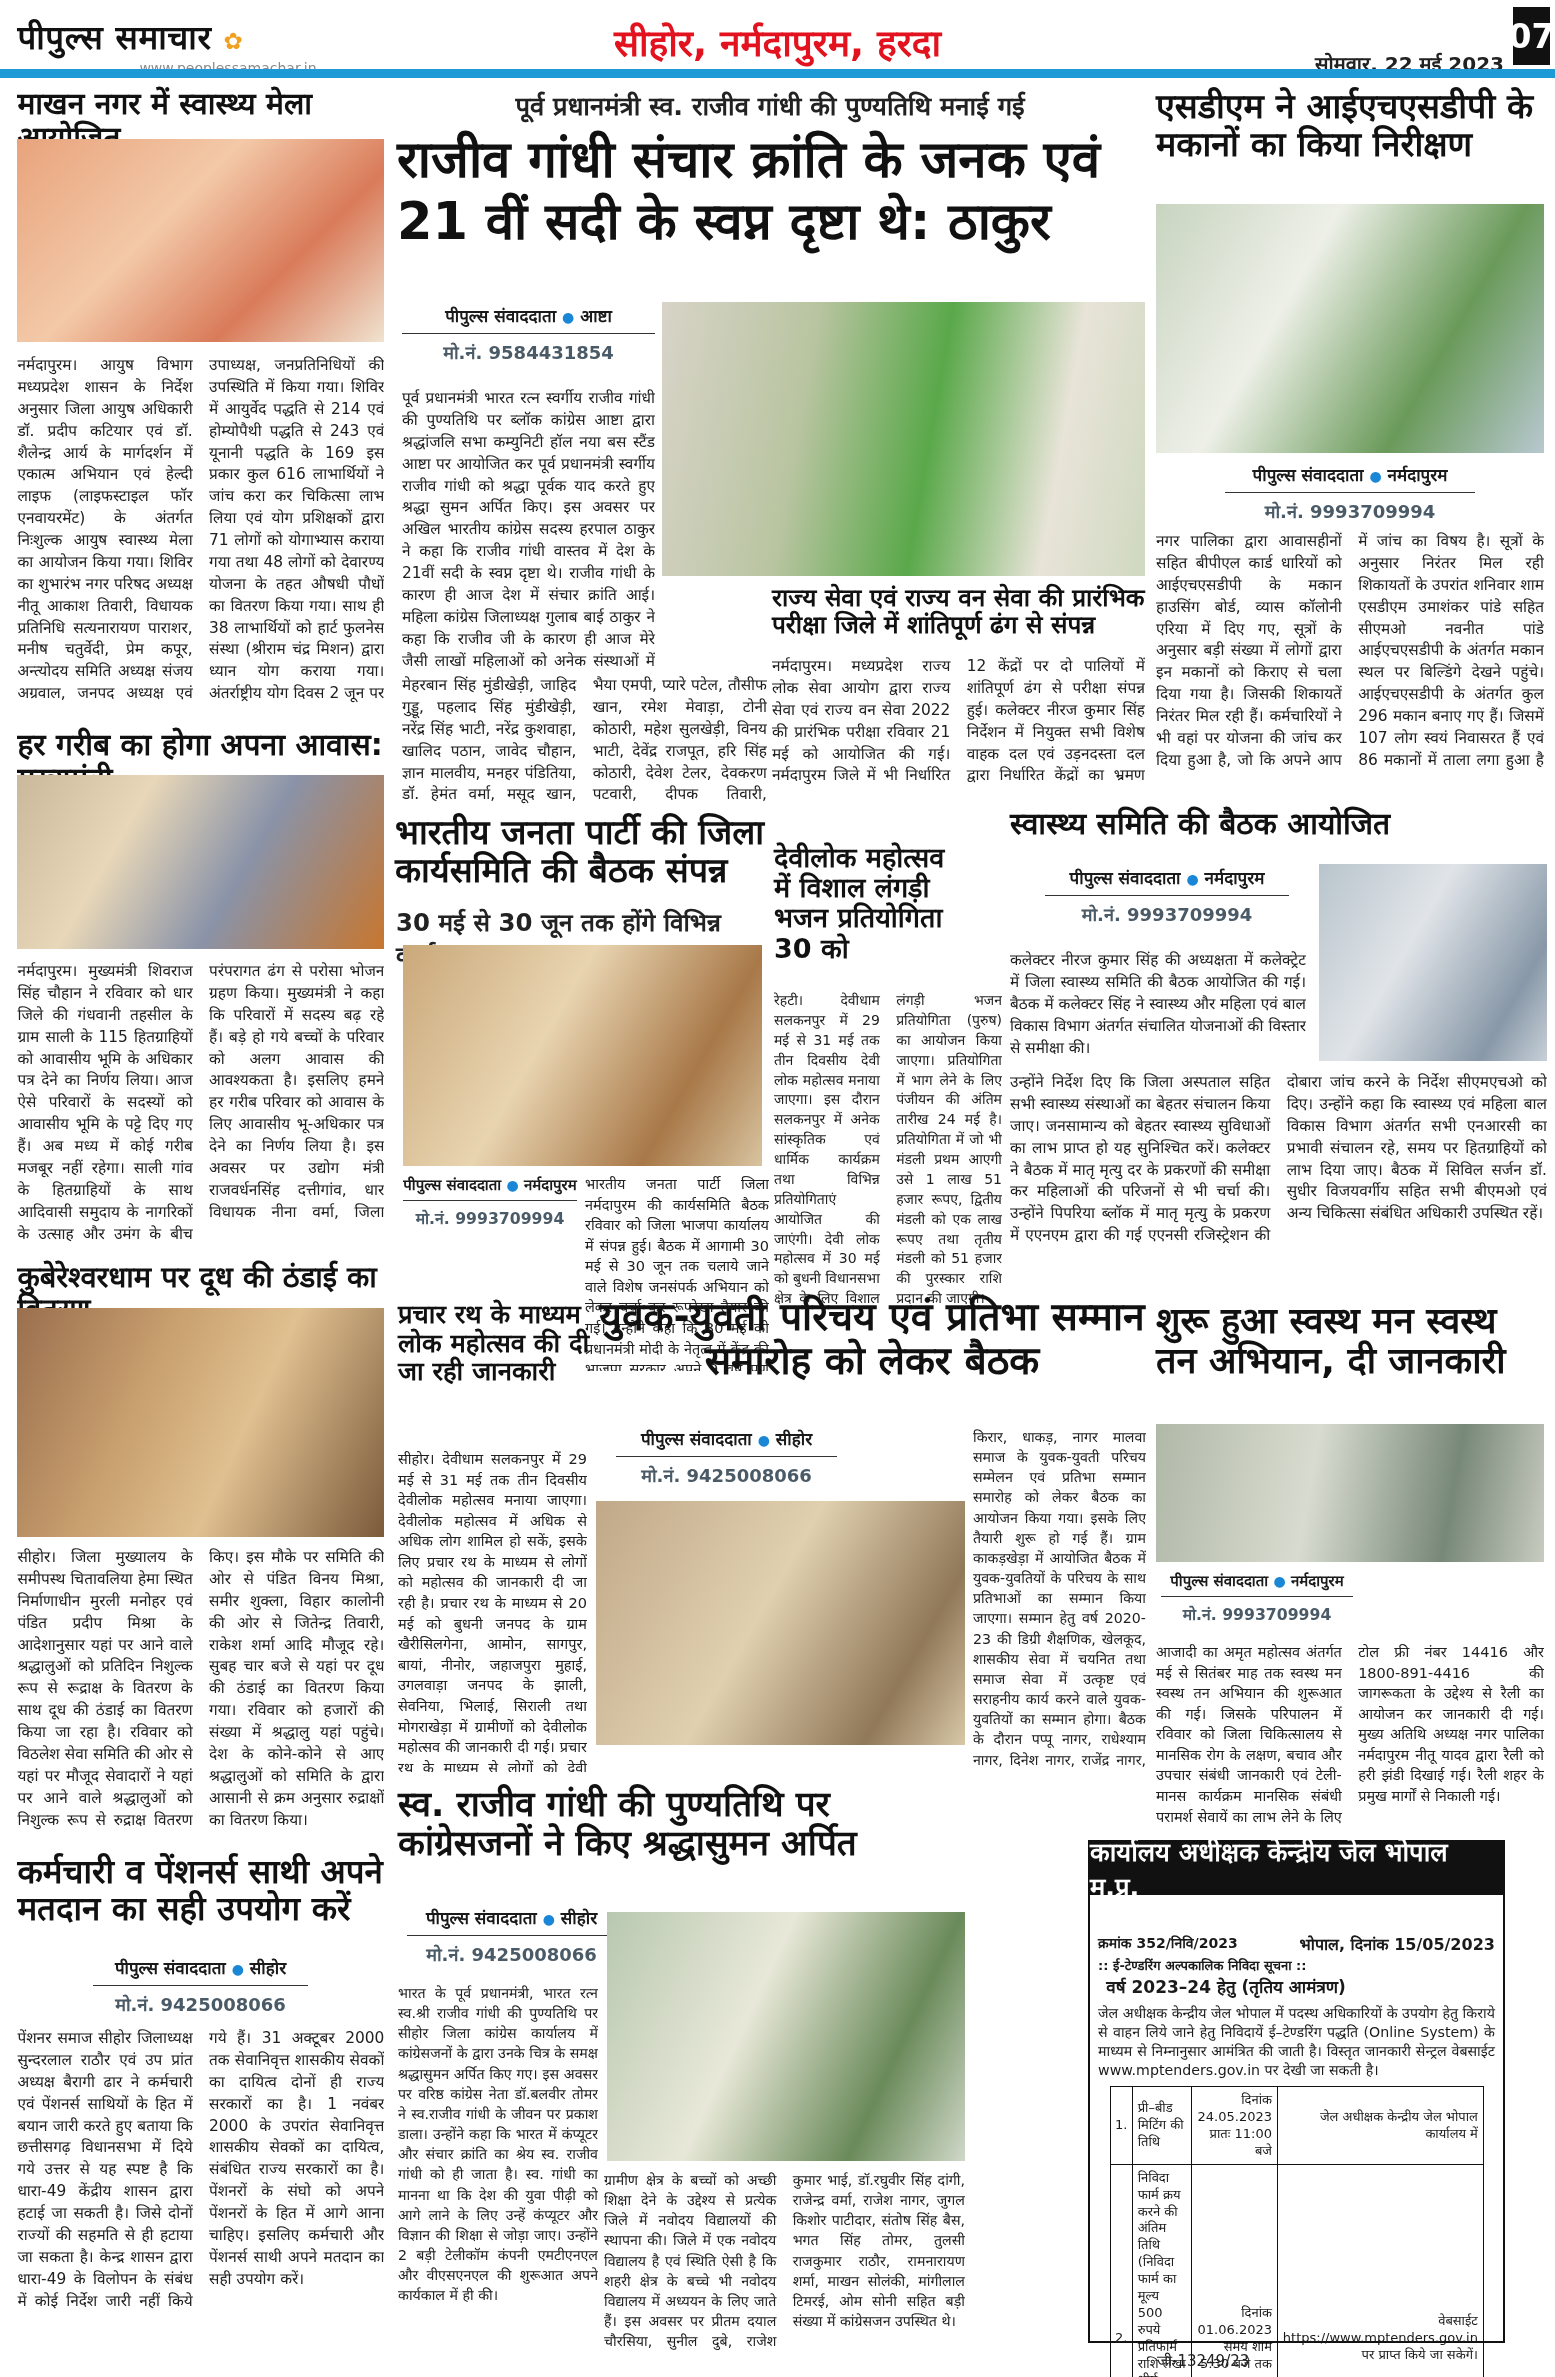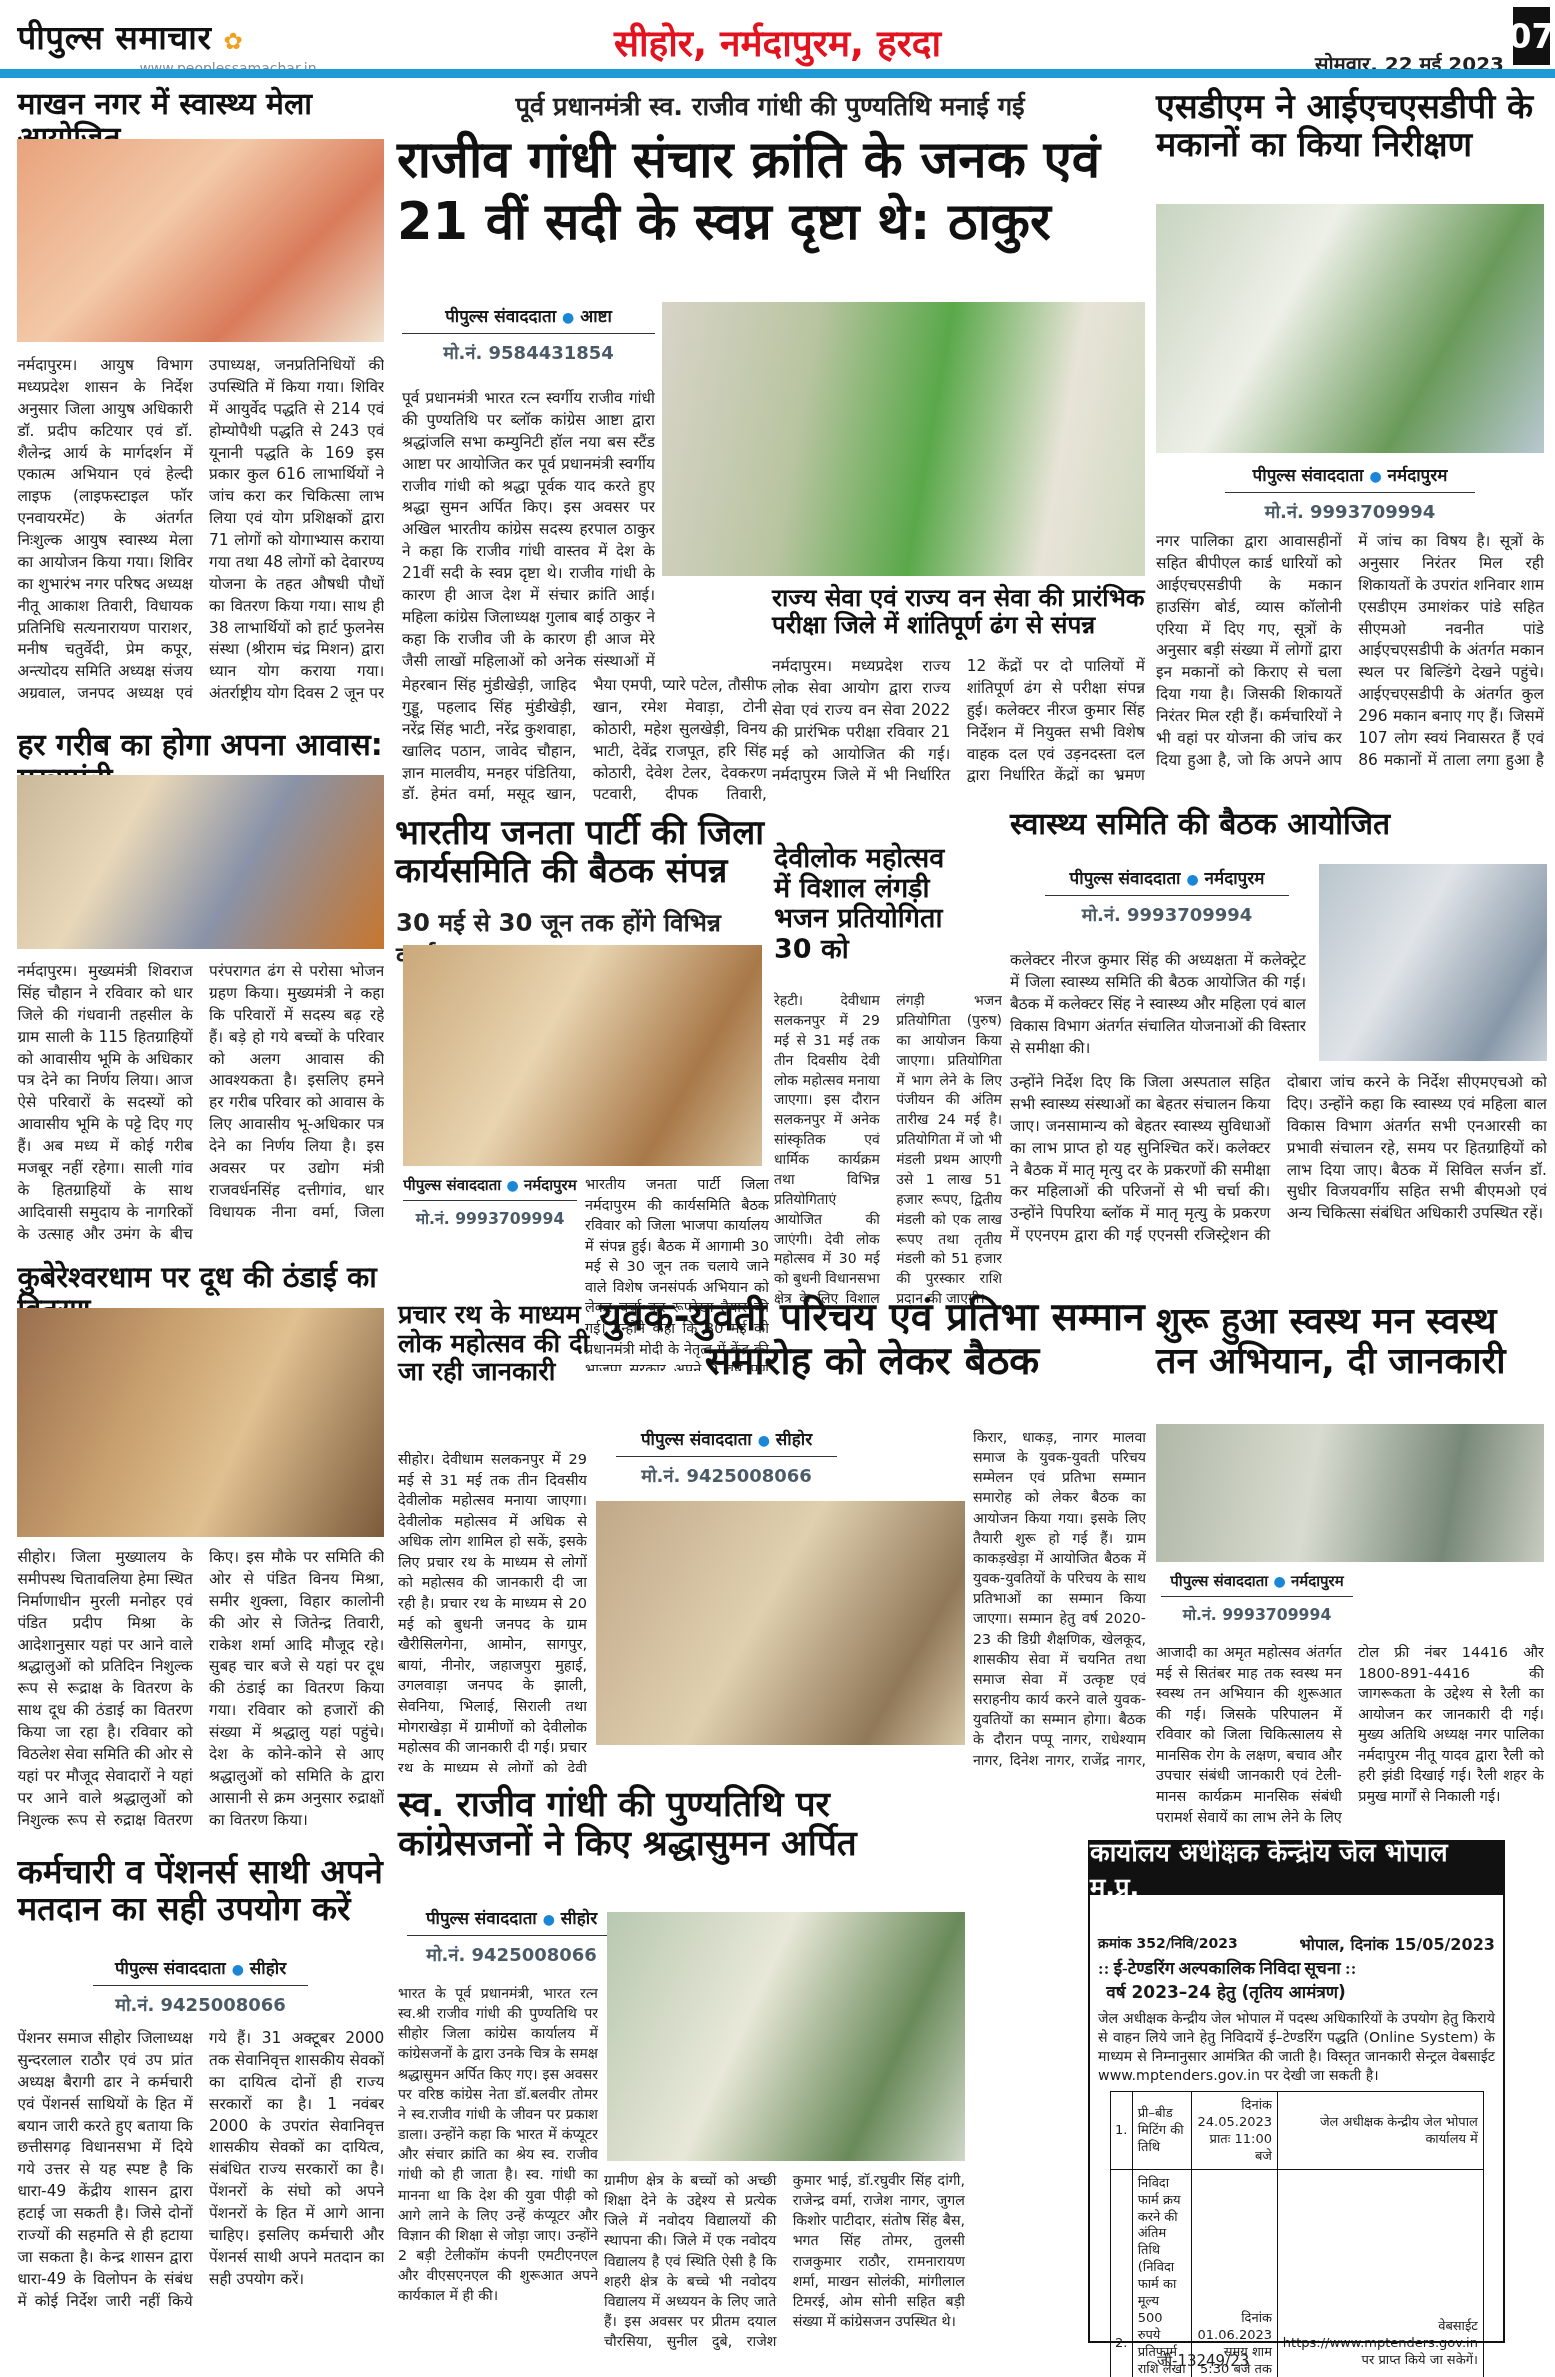--- a/index.html
+++ b/index.html
@@ -45,21 +45,21 @@
   .ph9{background:linear-gradient(120deg,#c0a888,#e0d0b0 45%,#907858 80%,#d8c8a8);}
   .ph10{background:linear-gradient(115deg,#b8c8b0,#e8e8d8 40%,#6a8a5a 75%,#d0d8c8);}
   
   .tender{border:2.3px solid #111;background:#fff;}
   .tender-head{background:#111;color:#fff;font-weight:700;font-size:25.6px;
     display:flex;align-items:center;justify-content:center;}
   .tender-meta{display:flex;justify-content:space-between;align-items:flex-start;
     padding:5.8px 8.1px 0 8.1px;margin-top:32px;}
   .tender-ref{font-size:14px;font-weight:700;}
   .tender-date{font-size:16px;font-weight:700;}
-  .tender-title{font-size:17px;font-weight:700;padding:1.2px 8.1px;font-family:Liberation Serif, serif;}
+  .tender-title{font-size:13px;font-weight:700;padding:1.2px 8.1px;}
   .tender-sub{font-size:17px;font-weight:700;padding:0 8.1px 3.5px 16.3px;}
   .tender-intro{font-size:14.2px;line-height:1.35;text-align:justify;padding:2.3px 8.1px 5.8px 8.1px;}
   table.tt{border-collapse:collapse;width:374px;margin:0 auto;}
   table.tt td{border:1.7px solid #111;font-size:13px;line-height:1.3;padding:4.6px 4.6px;vertical-align:middle;}
   table.tt td.c{text-align:right;}
   .gcode{font-size:15px;color:#222;}
 </style>
 </head>
 <body>
 

